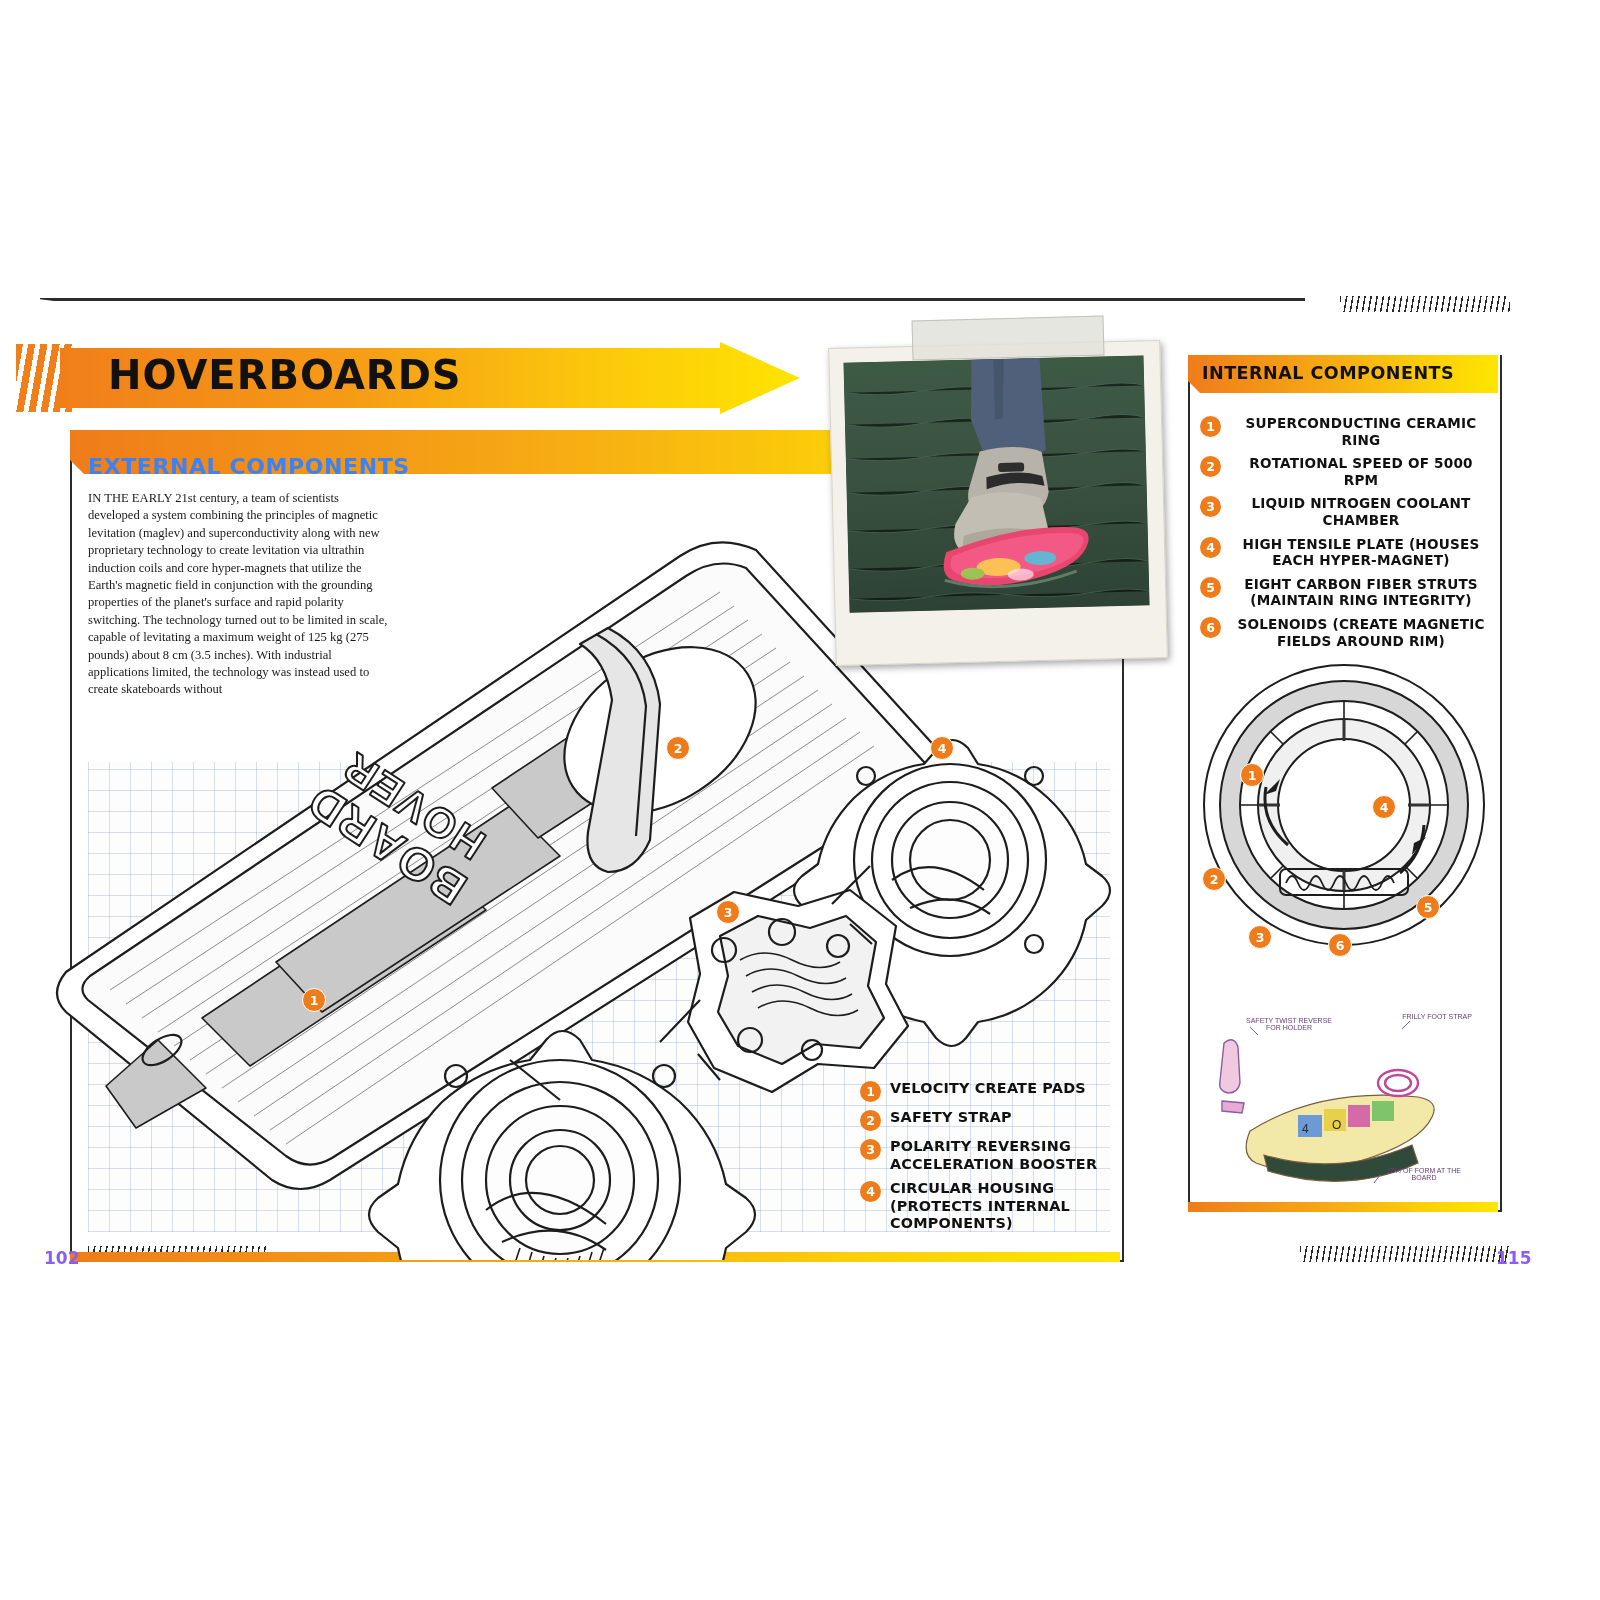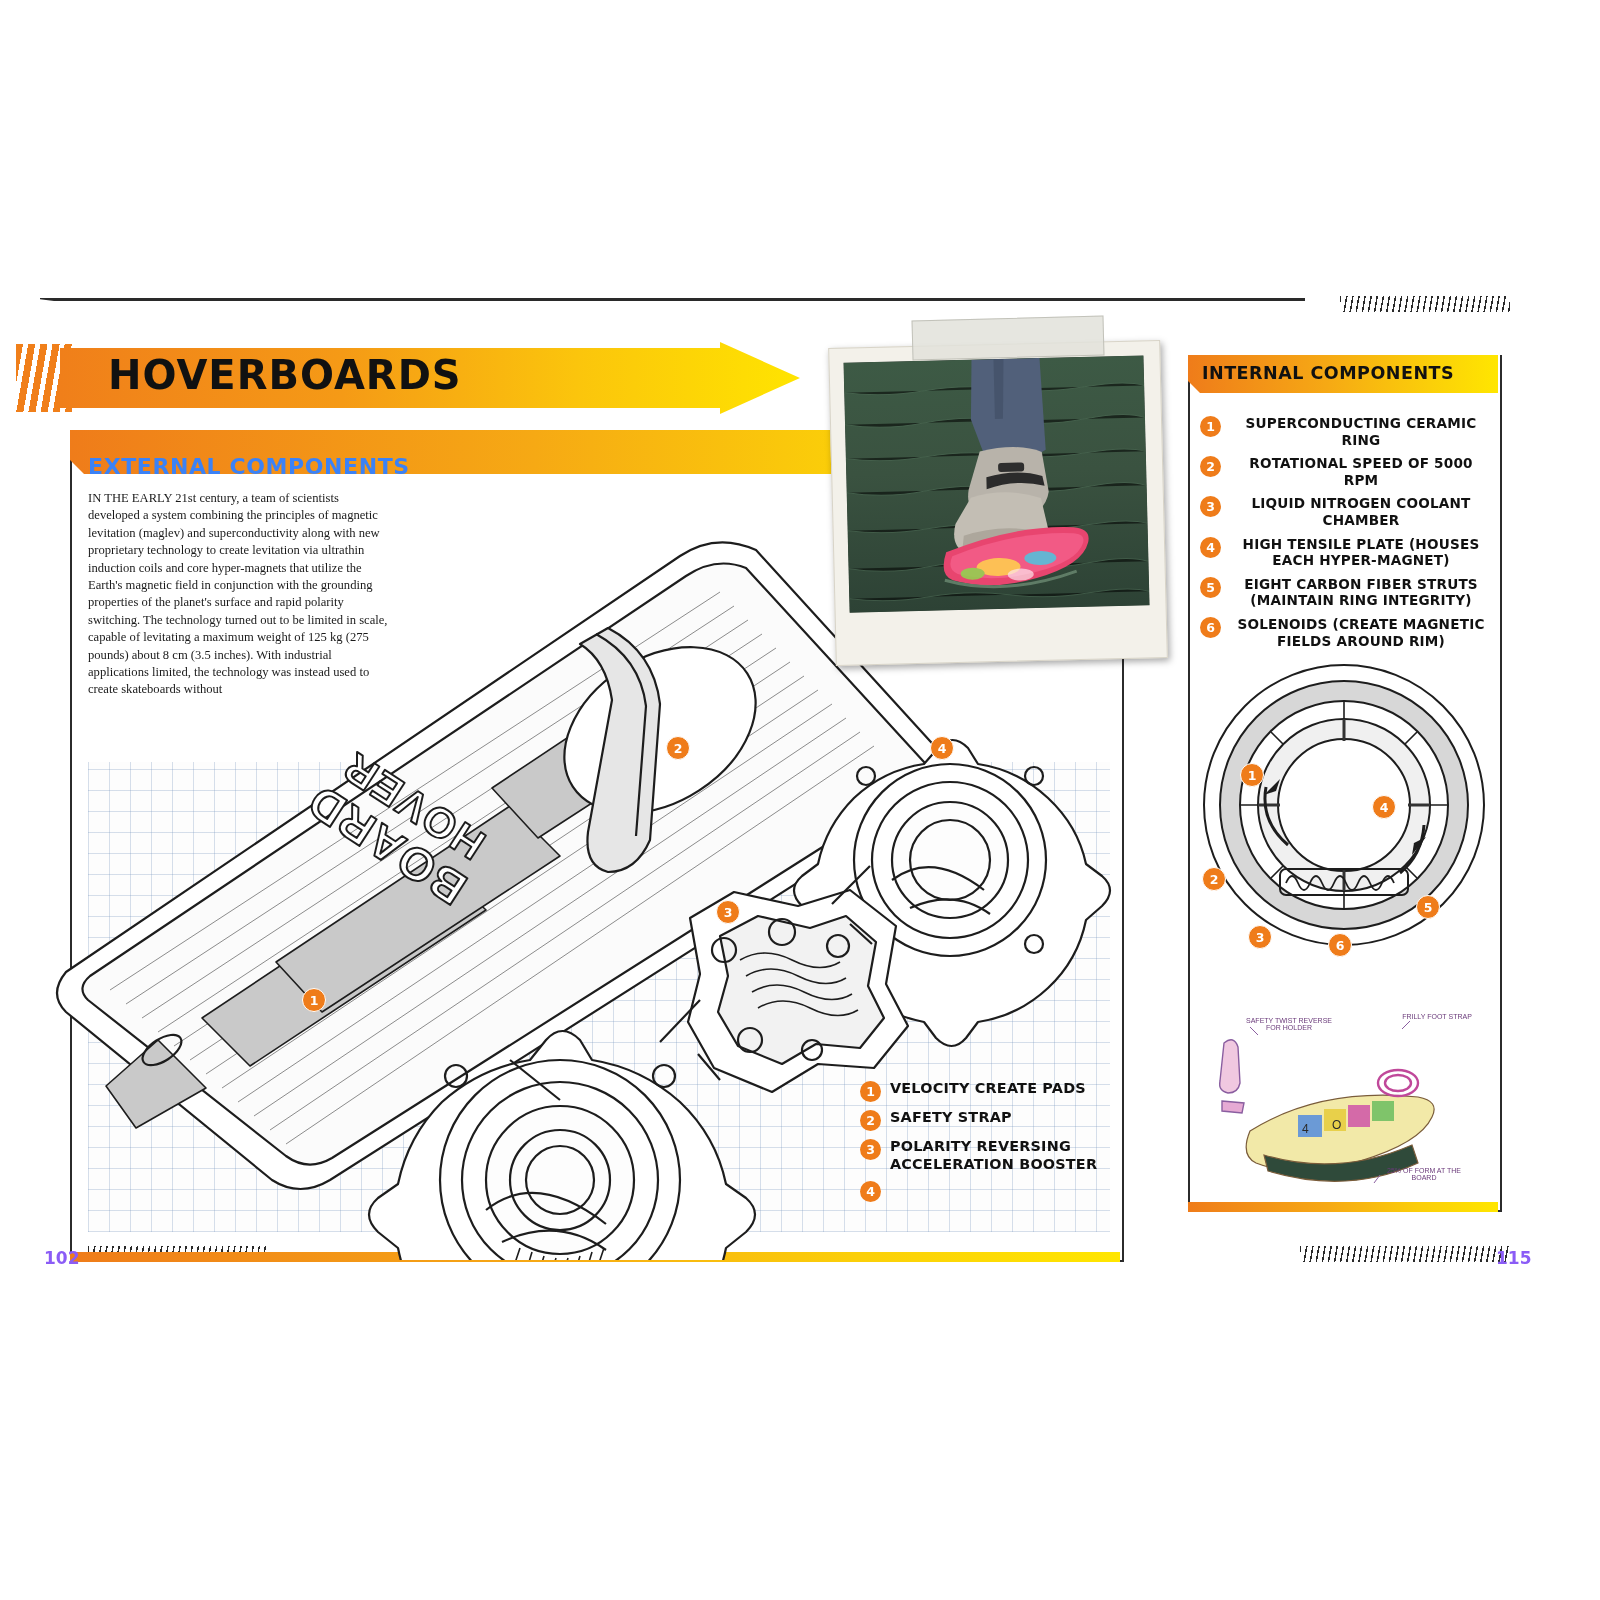--- a/index.html
+++ b/index.html
@@ -290,20 +290,21 @@
     <div class="key-item">
       <div class="key-num">2</div>
       <div class="key-label">SAFETY STRAP</div>
     </div>
     <div class="key-item">
       <div class="key-num">3</div>
       <div class="key-label">POLARITY REVERSING ACCELERATION BOOSTER</div>
     </div>
     <div class="key-item">
       <div class="key-num">4</div>
+      <div class="key-label">CIRCULAR HOUSING (PROTECTS INTERNAL COMPONENTS)</div>
     </div>
   </div>
 
   <div class="polaroid">
     <div class="photo">
       <svg viewBox="0 0 300 250" width="300" height="250">
         <defs>
           <linearGradient id="water" x1="0" y1="0" x2="0" y2="1">
             <stop offset="0%" stop-color="#3d5a45"></stop>
             <stop offset="45%" stop-color="#3a5240"></stop>

